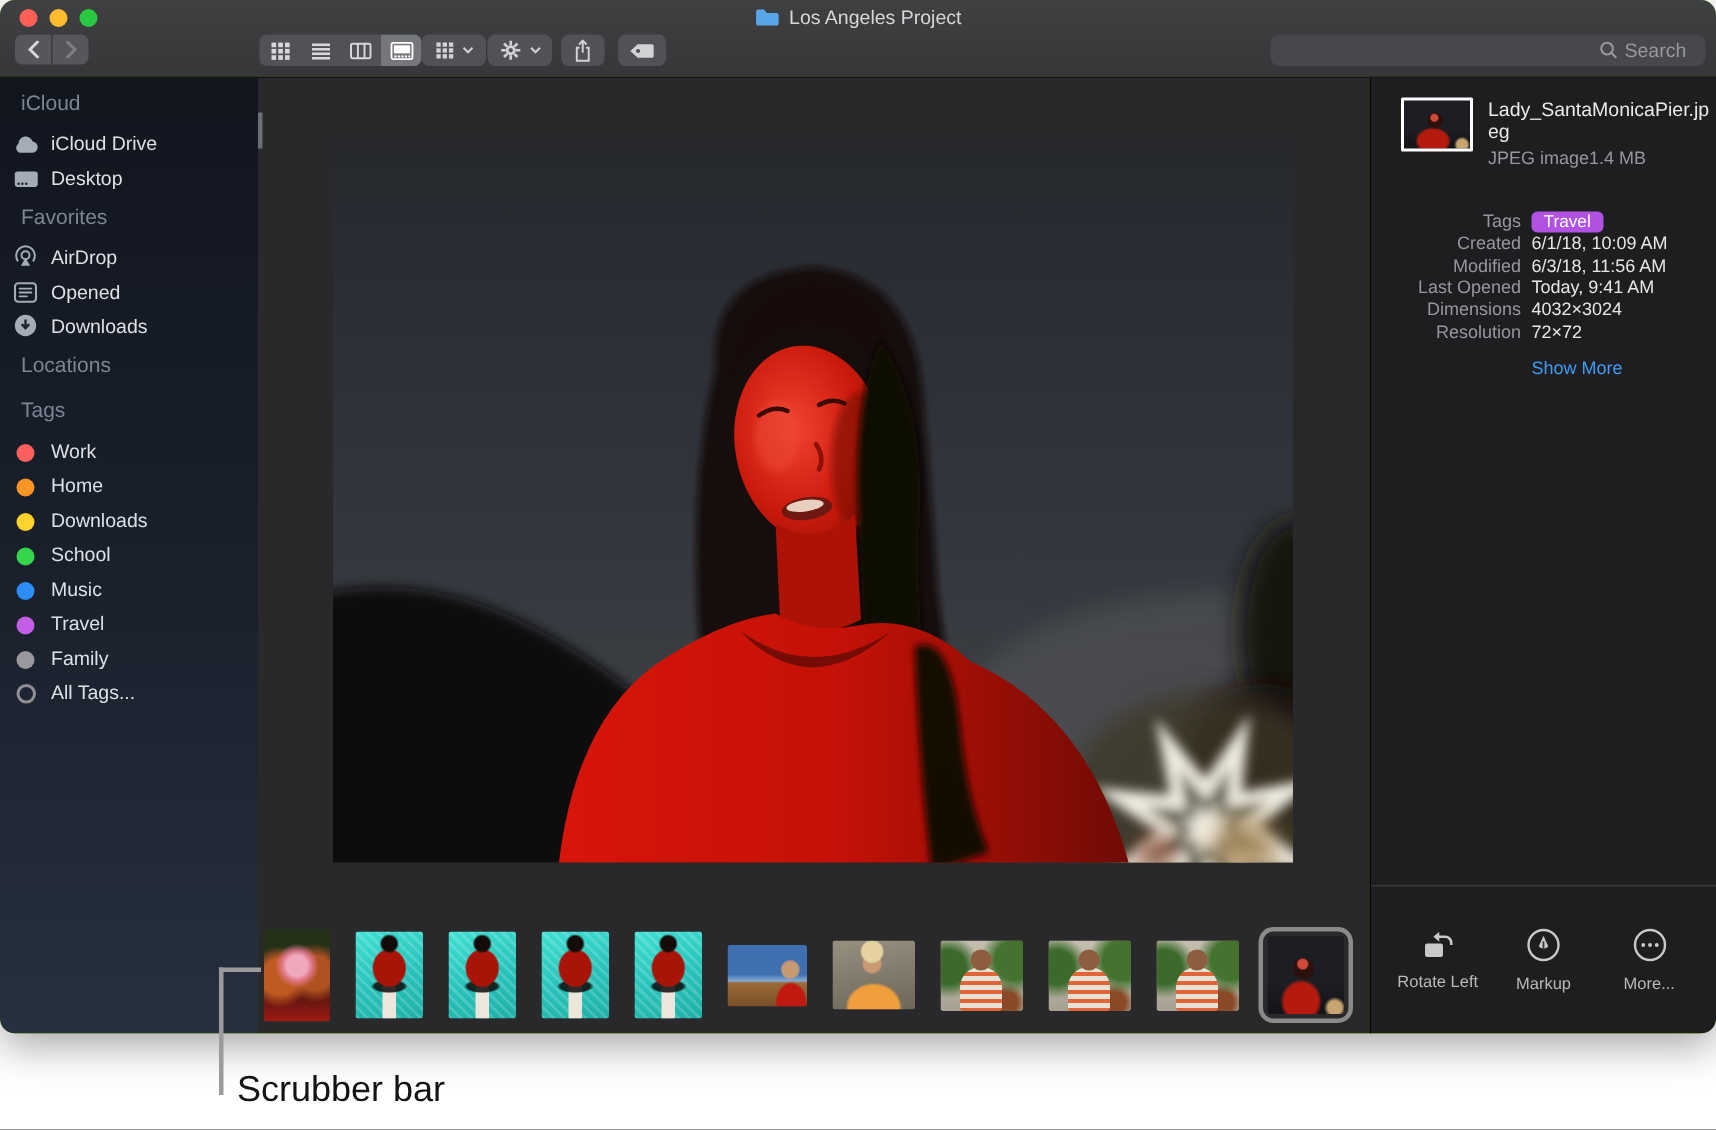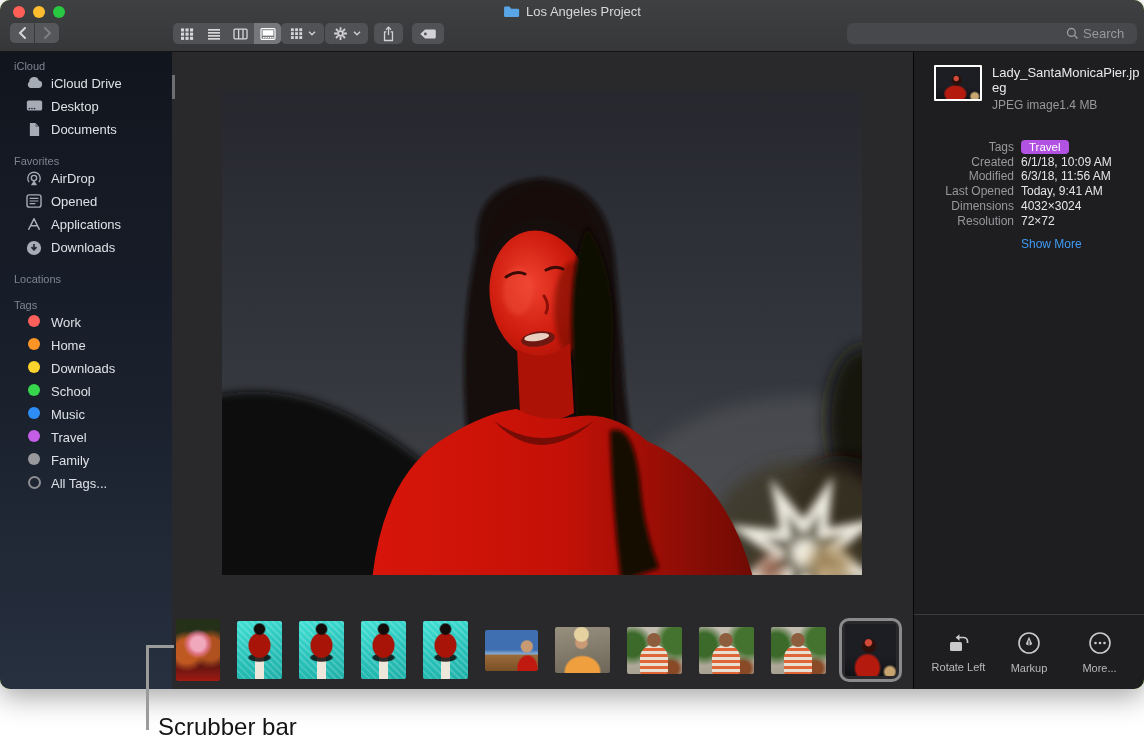--- a/index.html
+++ b/index.html
@@ -22,23 +22,23 @@
   .btn-group{left:281px;width:43px}
   .btn-gear{left:325px;width:43px}
   .btn-share{left:374px;width:29px}
   .btn-tag{left:412px;width:32px}
   .search-field{position:absolute;right:7px;top:23px;width:290px;height:21px;background:#47484c;border-radius:6px;display:flex;align-items:center;justify-content:flex-end;gap:4px}
   .search-field input{background:transparent;border:none;outline:none;width:54px;font-size:13px;color:#dddddf;font-family:inherit;padding:0}
   .search-field input::placeholder{color:#97999d}
   
   .content{position:absolute;top:51px;left:0;right:0;bottom:0;display:flex}
   .sidebar{width:172px;flex:none;background:linear-gradient(180deg,#11151e 0%,#1a212d 55%,#27303f 100%);padding-top:5px;box-sizing:border-box}
-  .sb-header{color:#7c8593;font-size:11px;padding:10px 0 4px 14px}
+  .sb-header{color:#7c8593;font-size:14px;padding:10px 0 4px 14px}
   .sb-section:first-child .sb-header{padding-top:4px}
-  .sb-item{height:23px;display:flex;align-items:flex-start;gap:8px;padding-left:25px;color:#dde1e6;font-size:13px;box-sizing:border-box}
+  .sb-item{height:23px;display:flex;align-items:flex-end;gap:8px;padding-left:8px;color:#dde1e6;font-size:13px;box-sizing:border-box}
   .sb-icon{width:18px;display:flex;justify-content:center;align-items:center}
   .dot{width:12px;height:12px;border-radius:50%;display:inline-block}
   .dot.ring{background:transparent;border:2px solid #8e8e93;box-sizing:border-box;width:13px;height:13px}
   .main{flex:1;position:relative;background:#29292b;overflow:hidden}
   .photo{position:absolute;left:50px;top:40px;width:640px;height:484px}
   
   .scrubber{position:absolute;left:0;right:0;bottom:5px;height:68px;display:flex;align-items:center;gap:17px;padding-left:4px;overflow:hidden}
   .sliver-left{position:absolute;left:0;top:24px;width:3px;height:24px;background:#6d6e70}
   .thumb{flex:none;border-radius:2px;background-color:#222}
   .kind-portrait-flower{width:44px;height:62px;background:
@@ -83,21 +83,21 @@
   .info-head{display:flex;gap:10px;padding:14px 12px 0 20px}
   .info-thumb{width:44px;height:32px;border:2px solid #ffffff;border-radius:1px;flex:none}
   .fname{color:#e9e9eb;font-size:13px;line-height:15px;word-break:break-all;width:150px}
   .kindsize{color:#98989c;font-size:12px;margin-top:3px;display:flex;gap:0}
   .meta{margin-top:28px;font-size:12px;line-height:14.7px}
   .meta-row{display:flex;align-items:baseline}
   .meta-label{width:100px;text-align:right;color:#98989c;flex:none}
   .meta-value{margin-left:7px;color:#e6e6e8}
   .badge{background:#b152e2;color:#fff;border-radius:4px;padding:0 8px;font-size:11.5px;display:inline-block;line-height:14px}
   .showmore{color:#3f9bf4;font-size:12px;margin:9px 0 12px 107px;display:inline-block;cursor:pointer}
-  .actions{position:absolute;left:0;right:0;bottom:0;height:66px;border-top:1px solid #3a3a3c;display:flex;align-items:center;justify-content:space-evenly;padding:4px 4px}
+  .actions{position:absolute;left:0;right:0;bottom:0;height:66px;border-top:1px solid #3a3a3c;display:flex;align-items:center;justify-content:space-evenly;padding:16px 4px}
   .qa{display:flex;flex-direction:column;align-items:center;gap:5px;color:#b9b9bb;font-size:11px;min-width:60px}
   
   .callout-v{position:absolute;left:146px;top:645px;width:3px;height:85px;background:#9b9b9b;z-index:20}
   .callout-h{position:absolute;left:146px;top:645px;width:28px;height:3px;background:#9b9b9b;z-index:20}
   .callout-text{position:absolute;left:158px;top:713px;font-size:24px;color:#141414;z-index:20}
 </style>
 </head>
 <body>
 
 <div class="window">
@@ -242,29 +242,20 @@
               <span class="sb-icon">
                 <svg width="17" height="13" viewBox="0 0 20 14">
                   <rect x="1" y="1" width="18" height="12" rx="2.2" fill="#a6acb6"></rect>
                   <circle cx="4" cy="10.5" r="1" fill="#20262e"></circle>
                   <circle cx="7" cy="10.5" r="1" fill="#20262e"></circle>
                   <circle cx="10" cy="10.5" r="1" fill="#20262e"></circle>
                 </svg>
               </span>
               <span>Desktop</span>
             </div>
-            <div class="sb-item">
-              <span class="sb-icon">
-                <svg width="13" height="15" viewBox="0 0 14 16">
-                  <path d="M2 1h6l4 4.2V15H2z" fill="#a6acb6"></path>
-                  <path d="M8 1l4 4.2H8z" fill="#6f7680"></path>
-                </svg>
-              </span>
-              <span>Documents</span>
-            </div>
           </div>
           <div class="sb-section">
             <div class="sb-header">Favorites</div>
             <div class="sb-item">
               <span class="sb-icon">
                 <svg width="16" height="16" viewBox="0 0 18 18">
                   <g fill="none" stroke="#a6acb6" stroke-width="1.5">
                     <circle cx="9" cy="8" r="3"></circle>
                     <path d="M3.4 12.6a7 7 0 1 1 11.2 0"></path>
                   </g>
@@ -274,28 +265,20 @@
               <span>AirDrop</span>
             </div>
             <div class="sb-item">
               <span class="sb-icon">
                 <svg width="16" height="14" viewBox="0 0 18 16">
                   <rect x="1" y="1" width="16" height="14" rx="2.5" fill="none" stroke="#a6acb6" stroke-width="1.6"></rect>
                   <path d="M4.5 5h9M4.5 8h9M4.5 11h5.5" stroke="#a6acb6" stroke-width="1.4" stroke-linecap="round"></path>
                 </svg>
               </span>
               <span>Opened</span>
-            </div>
-            <div class="sb-item">
-              <span class="sb-icon">
-                <svg width="16" height="14" viewBox="0 0 18 16">
-                  <path d="M9 2L15 14M9 2L3 14M5.6 10h6.8" stroke="#a6acb6" stroke-width="1.8" fill="none" stroke-linecap="round"></path>
-                </svg>
-              </span>
-              <span>Applications</span>
             </div>
             <div class="sb-item">
               <span class="sb-icon">
                 <svg width="16" height="16" viewBox="0 0 18 18">
                   <circle cx="9" cy="9" r="8" fill="#a6acb6"></circle>
                   <path d="M9 4.5v6M6.2 8l2.8 3 2.8-3" stroke="#20262e" stroke-width="1.8" fill="none"></path>
                 </svg>
               </span>
               <span>Downloads</span>
             </div>

